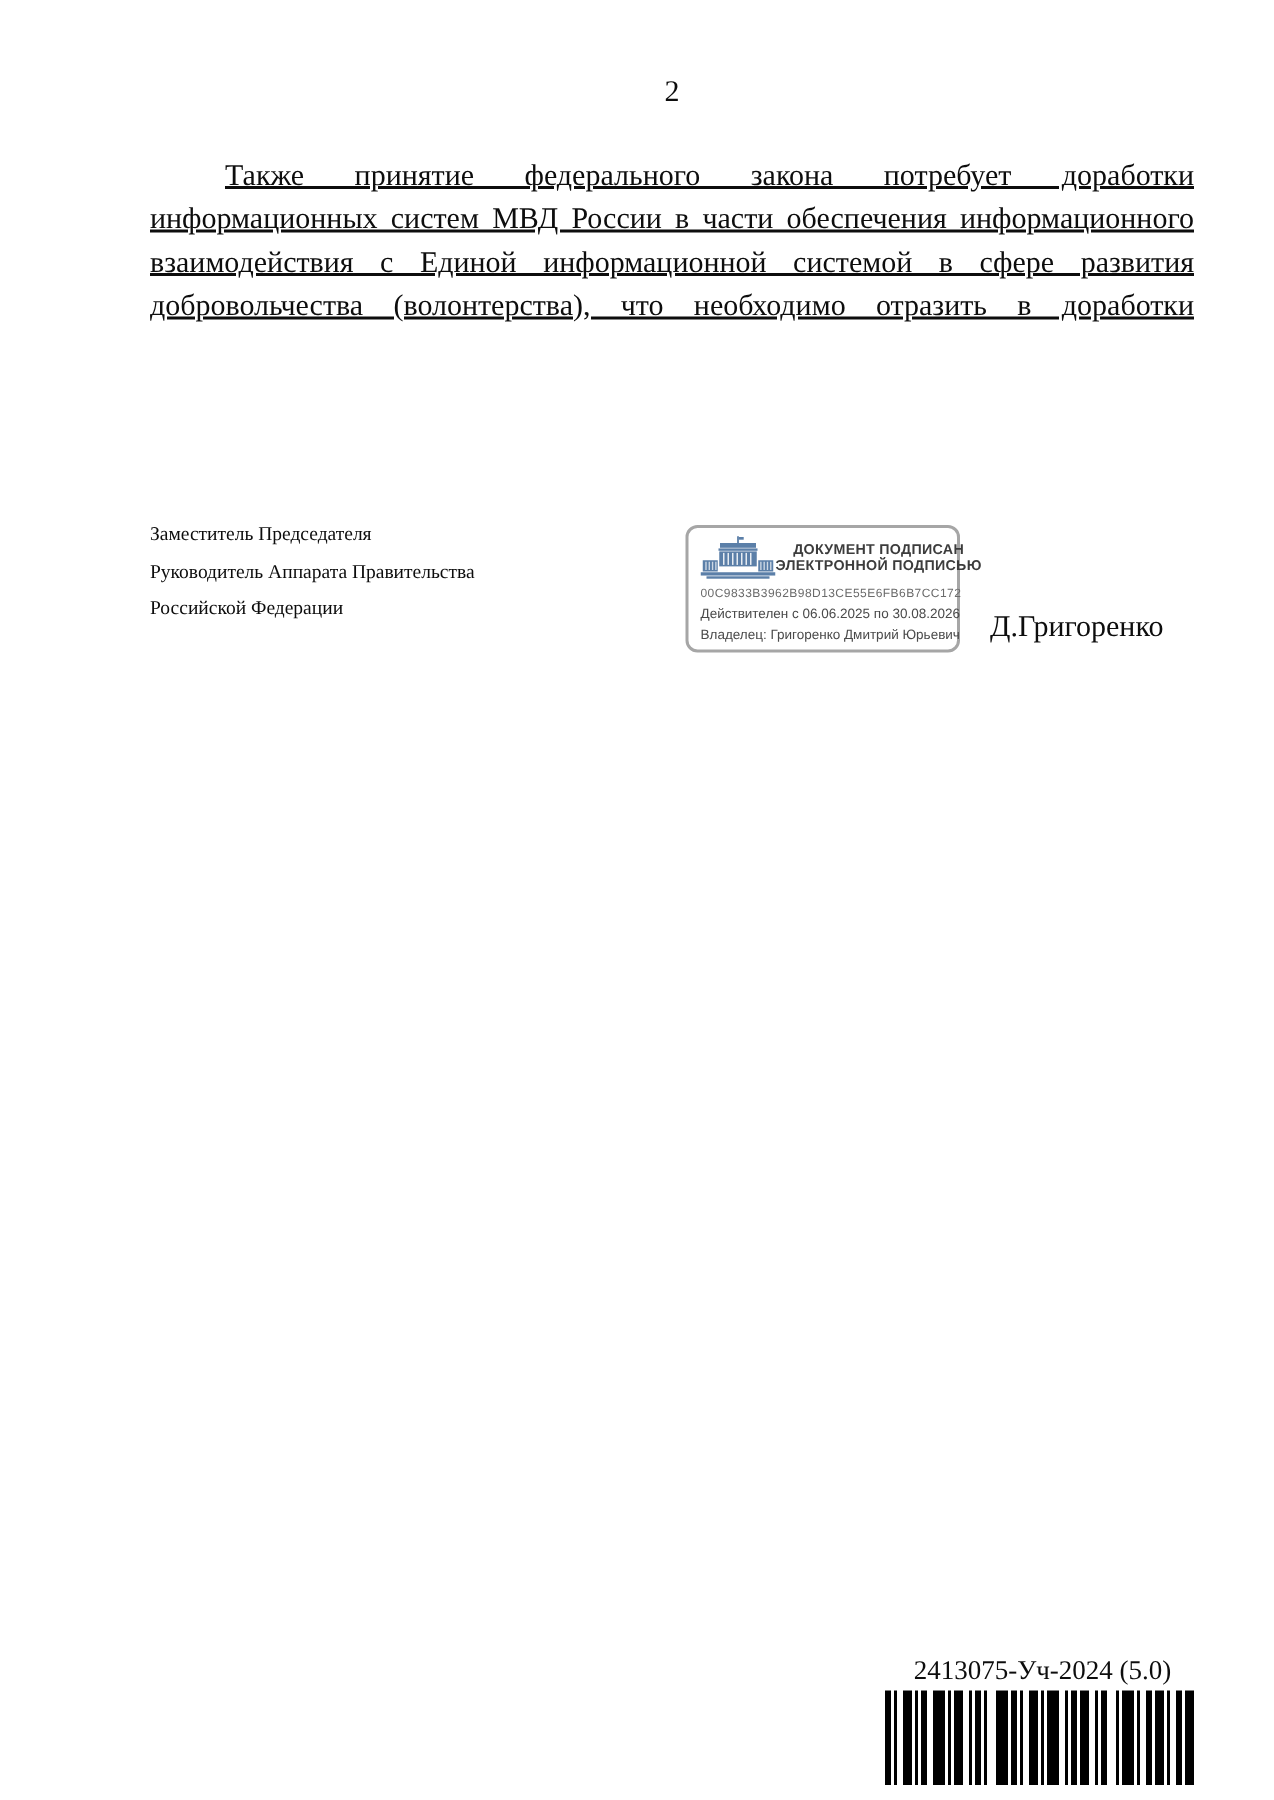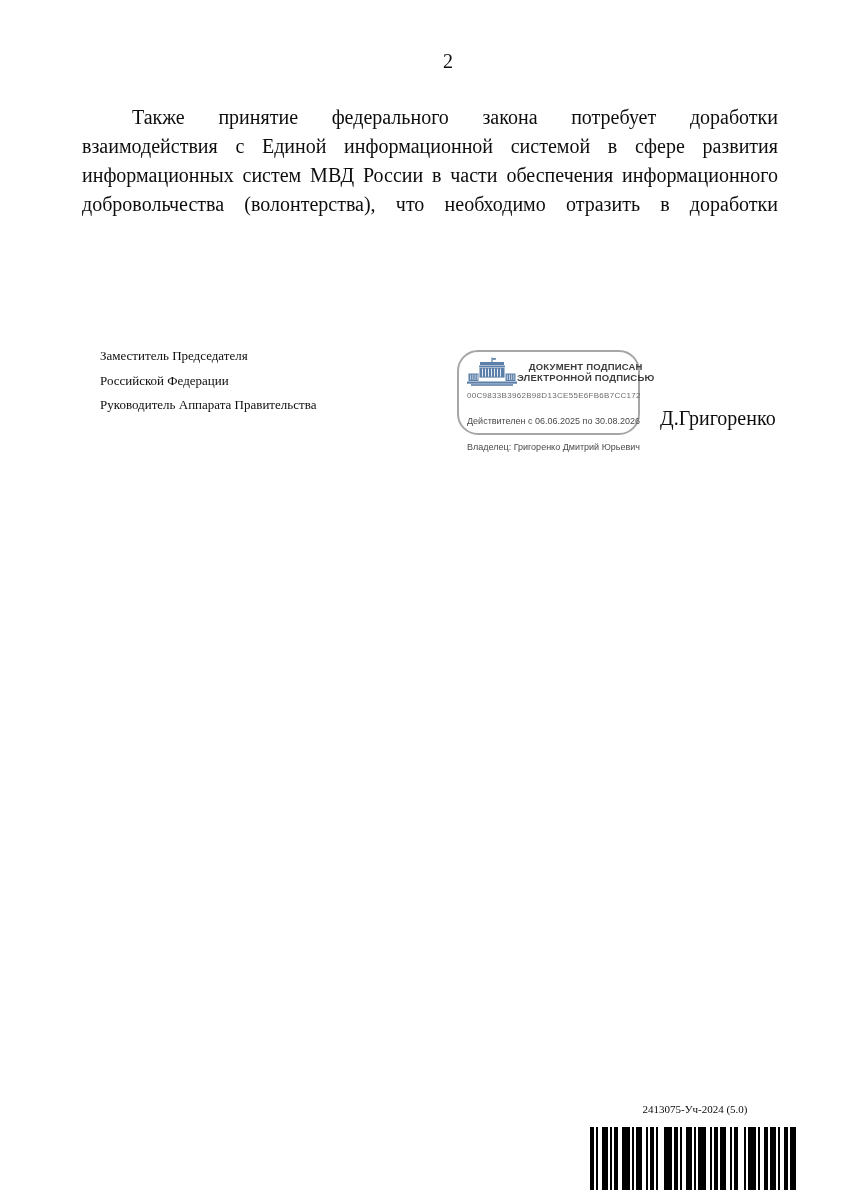--- a/index.html
+++ b/index.html
@@ -14,40 +14,41 @@
     overflow: hidden;
   }
   .page-number {
     position: absolute;
     top: 50px; left: 100px; width: 696px;
     text-align: center;
     font-size: 20px;
   }
   .body-text {
     position: absolute;
-    top: 103px; left: 82px; width: 696px;
+    top: 103px; left: 100px; width: 696px;
     font-size: 20px;
     line-height: 29px;
+    text-decoration: underline;
   }
   .line { text-align: justify; }
   .line.jst { text-align-last: justify; }
   .line.ind { text-indent: 50px; }
   .sig-title {
     position: absolute;
     top: 344px; left: 100px; width: 352px;
     text-align: left;
     font-size: 13px;
     line-height: 24.5px;
   }
   .stamp {
     position: absolute;
     left: 457px; top: 350px; width: 183px; height: 85px;
     box-sizing: border-box;
     border: 2px solid #a6a6a6;
-    border-radius: 21px;
+    border-radius: 8px;
     background: #fff;
     font-family: "Liberation Sans", sans-serif;
   }
   .stamp-header {
     display: flex;
     align-items: center;
     margin: 5px 6px 0 8px;
   }
   .stamp-icon { flex: 0 0 auto; width: 50px; height: 30px; }
   .stamp-title {
@@ -61,65 +62,65 @@
     white-space: nowrap;
   }
   .stamp-cert {
     margin: 4px 16px 0 8px;
     font-size: 8px;
     color: #6b6b6b;
     letter-spacing: 0.3px;
     white-space: nowrap;
   }
   .stamp-validity, .stamp-owner {
-    margin: 16px 0 0 8px;
+    margin: 4px 0 0 8px;
     font-size: 9px;
     color: #4a4a4a;
     white-space: nowrap;
   }
   .sig-name {
     position: absolute;
     left: 660px; top: 407px;
     font-size: 20px;
   }
   .doc-number {
     position: absolute;
     top: 1103px; left: 590px; width: 210px;
     text-align: center;
-    font-size: 11px;
+    font-size: 18px;
     white-space: nowrap;
   }
   .barcode {
     position: absolute;
     left: 590px; top: 1127px; width: 212px; height: 63px;
     display: flex;
     align-items: stretch;
   }
   .bar { background: #000; height: 100%; flex: 0 0 auto; }
 </style>
 </head>
 <body>
 
 <div class="page">
 
   <div class="page-number">2</div>
 
   <div class="body-text">
     <div>
       <div class="line jst ind">Также принятие федерального закона потребует доработки</div>
+      <div class="line jst">информационных систем МВД России в части обеспечения информационного</div>
       <div class="line jst">взаимодействия с Единой информационной системой в сфере развития</div>
-      <div class="line jst">информационных систем МВД России в части обеспечения информационного</div>
       <div class="line jst">добровольчества (волонтерства), что необходимо отразить в доработки</div>
     </div>
   </div>
 
   <div class="sig-title">
     <div>Заместитель Председателя</div>
+    <div>Руководитель Аппарата Правительства</div>
     <div>Российской Федерации</div>
-    <div>Руководитель Аппарата Правительства</div>
   </div>
 
   <div class="stamp">
     <div class="stamp-header">
       <span class="stamp-icon">
         <svg width="50" height="30" viewBox="0 0 50 30" xmlns="http://www.w3.org/2000/svg">
           <g fill="#5b7fa8">
             <rect x="24.4" y="0.5" width="1.2" height="4.5"></rect>
             <rect x="25.6" y="1" width="3.2" height="1.8"></rect>
             <rect x="13" y="5" width="24" height="3.2"></rect>

